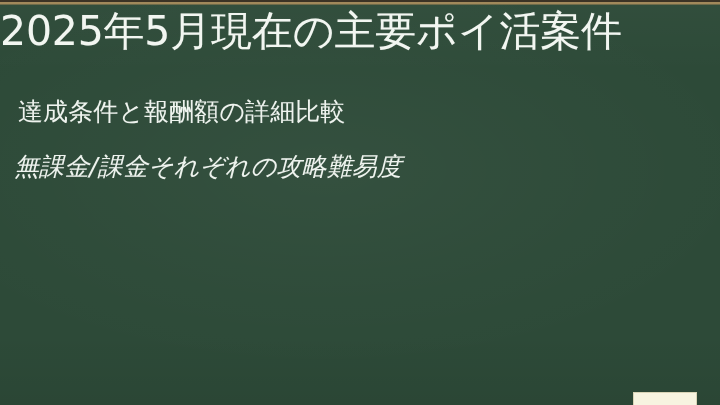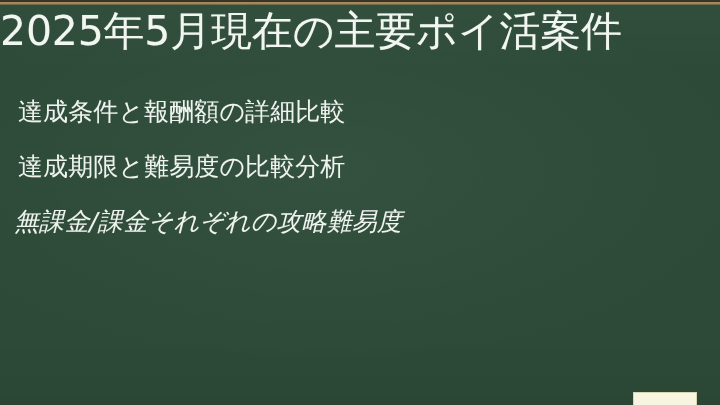--- a/index.html
+++ b/index.html
@@ -138,19 +138,18 @@
     <div class="band-light"></div>
     <div class="band-edge"></div>
   </div>
 
   <div id="board-texture"></div>
 
   <h1 id="slide-title">2025年5月現在の主要ポイ活案件</h1>
 
   <ul id="bullet-list">
     <li class="bullet-line">達成条件と報酬額の詳細比較</li>
-    <li class="bullet-line">達成期限と難易度の比較分析</li>
     <li class="bullet-line indent-less">無課金/課金それぞれの攻略難易度</li>
   </ul>
 
   <div id="corner-card"></div>
 
 </div>
 
 </body></html>

